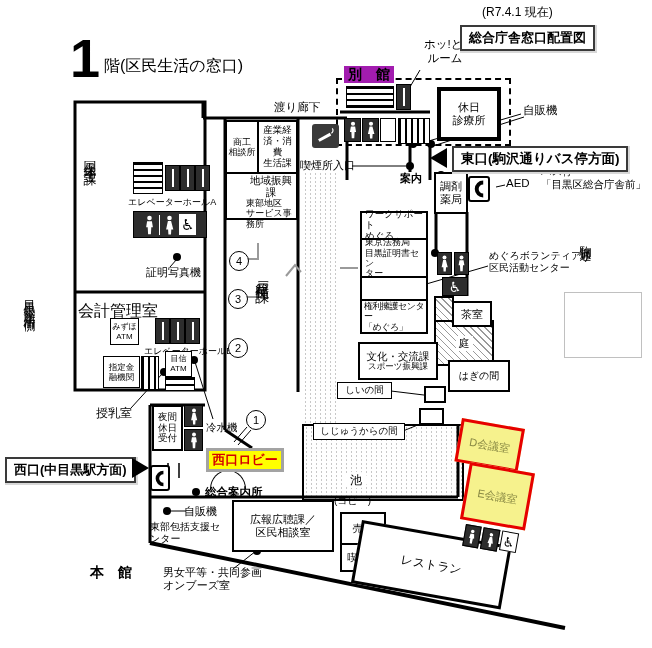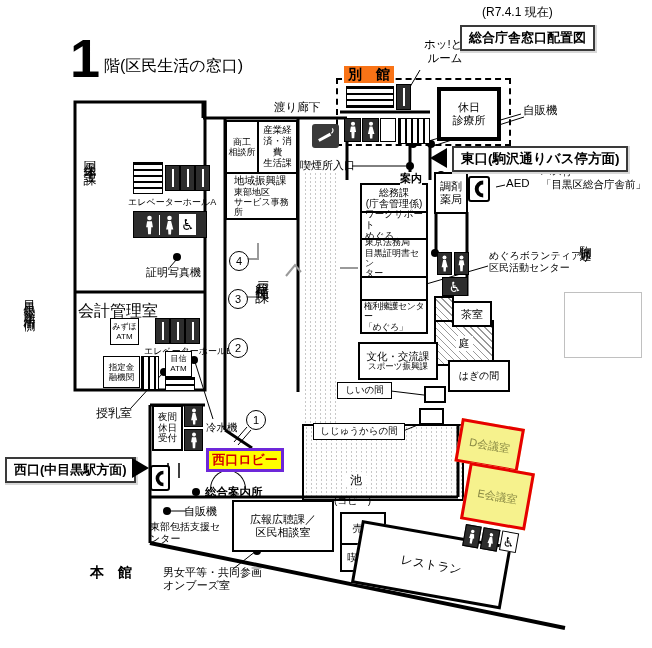--- a/index.html
+++ b/index.html
@@ -101,21 +101,21 @@
 
   <div class="hatch" style="left:303px;top:172px;width:36px;height:252px;z-index:0;"></div>
   <div class="hatch" style="left:302px;top:424px;width:158px;height:73px;z-index:0;border:2px solid #000;"></div>
 
   <div class="lbl" style="left:70px;top:26px;font-size:54px;font-weight:bold;z-index:5;">1</div>
   <div class="lbl" style="left:104px;top:56px;font-size:16px;font-weight:normal;z-index:5;">階(区民生活の窓口)</div>
   <div class="lbl" style="left:482px;top:5px;font-size:12px;z-index:5;">(R7.4.1 現在)</div>
   <div class="boxlbl" style="left:460px;top:25px;font-size:13px;z-index:5;">総合庁舎窓口配置図</div>
 
   <div class="abs" style="left:336px;top:78px;width:175px;height:68px;border:2px dashed #000;z-index:1;"></div>
-  <div class="lbl" style="left:344px;top:66px;font-size:14px;font-weight:bold;background:#f97316;padding:0 4px;z-index:3;">別　館</div>
+  <div class="lbl" style="left:344px;top:66px;font-size:14px;font-weight:bold;background:#a21caf;padding:0 4px;z-index:3;">別　館</div>
   <div class="lbl" style="left:396px;top:38px;font-size:11.5px;text-align:right;z-index:3;margin-left:28px;">ホッ!と
 ルーム</div>
   <div class="stairsH" style="left:346px;top:86px;width:46px;height:20px;z-index:2;"></div>
   <div class="elev" style="left:396px;top:84px;z-index:2;"></div>
   <div class="room" style="left:437px;top:87px;width:64px;height:54px;border-width:4px;font-size:11px;z-index:2;">休日
 診療所</div>
   <div class="dark abs" style="left:344px;top:118px;width:17px;height:24px;z-index:2;">
     <svg width="10" height="18" viewBox="0 0 10 20">
         <circle cx="5" cy="3" r="2.3" fill="#fff"></circle>
         <path d="M2.6 6.2 h4.8 l1 6 h-1.6 l-0.4 7 h-2.8 l-0.4 -7 H1.6 z" fill="#fff"></path>
@@ -195,42 +195,40 @@
   <div class="stairsH" style="left:165px;top:377px;width:28px;height:12px;z-index:2;"></div>
   <div class="lbl" style="left:96px;top:406px;font-size:12px;z-index:3;">授乳室</div>
 
   <div class="lbl vert" style="left:22px;top:290px;height:170px;font-size:12px;z-index:2;">目黒銀座商店街側</div>
 
   <div class="room" style="left:257px;top:120px;width:41px;height:54px;font-size:9.5px;z-index:2;">産業経
 済・消費
 生活課</div>
   <div class="room" style="left:225px;top:120px;width:34px;height:54px;font-size:9px;z-index:2;">商工
 相談所</div>
-  <div class="room" style="left:225px;top:172px;width:73px;height:48px;flex-direction:column;align-items:flex-start;justify-content:center;padding-left:7px;z-index:2;">
+  <div class="room" style="left:225px;top:172px;width:73px;height:48px;flex-direction:column;align-items:flex-start;justify-content:flex-start;padding-left:19px;z-index:2;">
     <span style="font-size:10.5px;white-space:pre-line;">地域振興課</span>
     <span style="font-size:9px;white-space:pre-line;text-align:left;">東部地区
 サービス事務所</span>
   </div>
   <div class="lbl vert" style="left:254px;top:270px;height:95px;font-size:14px;letter-spacing:2px;z-index:2;">戸籍住民課</div>
   <div class="circ" style="left:229px;top:251px;z-index:3;">
       <span>4</span>
     </div>
   <div class="circ" style="left:228px;top:289px;z-index:3;">
       <span>3</span>
     </div>
   <div class="circ" style="left:228px;top:338px;z-index:3;">
       <span>2</span>
     </div>
   <div class="circ" style="left:246px;top:410px;z-index:3;">
       <span>1</span>
     </div>
   <div class="lbl" style="left:206px;top:421px;font-size:10.5px;z-index:3;">冷水機</div>
 
-  <div class="room" style="left:360px;top:183px;width:68px;height:30px;font-size:10px;z-index:2;">総務課
-(庁舎管理係)</div>
   <div class="room" style="left:360px;top:211px;width:68px;height:29px;font-size:9.5px;justify-content:flex-start;text-align:left;padding-left:3px;z-index:2;">ワークサポート
 めぐろ</div>
   <div class="room" style="left:360px;top:238px;width:68px;height:40px;font-size:9px;justify-content:flex-start;text-align:left;padding-left:3px;z-index:2;">東京法務局
 目黒証明書セン
 ター</div>
   <div class="room" style="left:360px;top:276px;width:68px;height:25px;z-index:2;"></div>
   <div class="room" style="left:360px;top:299px;width:68px;height:35px;font-size:9px;letter-spacing:-0.5px;justify-content:flex-start;text-align:left;padding-left:2px;z-index:2;">権利擁護センター
 「めぐろ」</div>
   <div class="room" style="left:358px;top:342px;width:80px;height:38px;flex-direction:column;z-index:2;">
     <span style="font-size:10.5px;">文化・交流課</span>
@@ -284,21 +282,21 @@
       </svg>
   </div>
   <div class="dark abs" style="left:184px;top:429px;width:19px;height:22px;z-index:2;">
     <svg width="10" height="17" viewBox="0 0 10 20">
         <circle cx="5" cy="3" r="2.3" fill="#fff"></circle>
         <path d="M2.6 6.2 h4.8 l1 6 h-1.6 l-0.4 7 h-2.8 l-0.4 -7 H1.6 z" fill="#fff"></path>
       </svg>
   </div>
   <div class="boxlbl" style="left:5px;top:457px;font-size:13px;z-index:4;">西口(中目黒駅方面)</div>
   <div class="tri-right" style="left:132px;top:458px;z-index:4;"></div>
-  <div class="abs" style="left:206px;top:448px;width:78px;height:24px;background:#ffff00;border:3px solid #6d28d9;z-index:4;display:flex;align-items:center;justify-content:center;">
+  <div class="abs" style="left:206px;top:448px;width:78px;height:24px;background:#ffff00;border:3px solid #a3a3a3;z-index:4;display:flex;align-items:center;justify-content:center;">
     <span style="color:#d40000;font-weight:bold;font-size:13px;">西口ロビー</span>
   </div>
   <div class="abs" style="left:150px;top:465px;width:20px;height:26px;border:2px solid #000;border-radius:3px;background:#fff;z-index:3;display:flex;align-items:center;justify-content:center;">
     <svg width="12" height="17" viewBox="0 0 14 18">
         <path d="M11 2 a7 7 0 0 0 0 14" fill="none" stroke="#000" stroke-width="4.2"></path>
       </svg>
   </div>
   <div class="arc" style="left:210px;top:470px;width:34px;height:18px;z-index:2;"></div>
   <div class="lbl" style="left:205px;top:486px;font-size:11.5px;font-weight:bold;z-index:3;">総合案内所</div>
   <div class="lbl" style="left:184px;top:505px;font-size:11px;z-index:3;">自販機</div>

